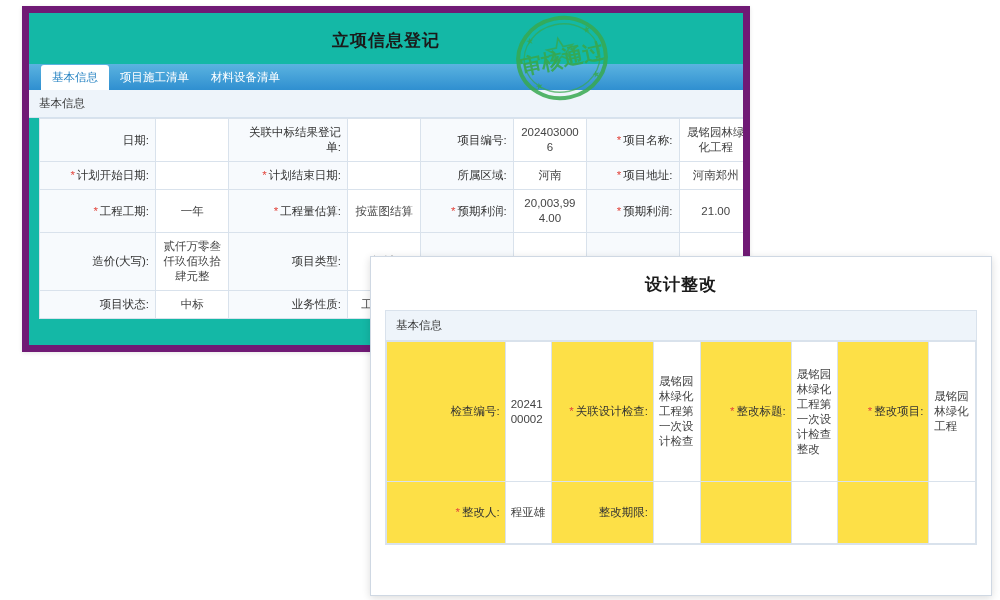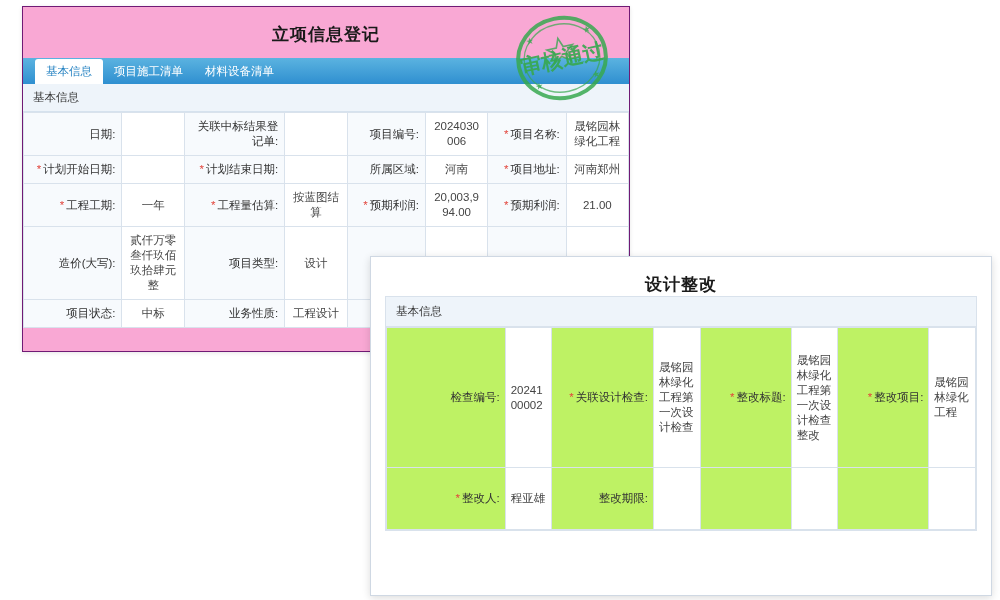--- a/index.html
+++ b/index.html
@@ -15,24 +15,24 @@
     position: relative;
     width: 1000px;
     height: 600px;
   }
 
   
   .win1 {
     position: absolute;
     left: 22px;
     top: 6px;
-    width: 608px;
+    width: 728px;
     height: 346px;
-    background: #f9a8d4;
-    border: 1px solid #701a75;
+    background: #14b8a6;
+    border: 7px solid #701a75;
     box-shadow: 0 1px 4px rgba(0,0,0,0.10);
     box-sizing: border-box;
     overflow: hidden;
   }
   .win1-title {
     text-align: center;
     font-size: 17px;
     font-weight: bold;
     color: #1a1a1a;
     padding-top: 16px;
@@ -67,20 +67,21 @@
     font-size: 11.5px;
     color: #333;
     padding: 6px 10px;
   }
   table.grid {
     width: 100%;
     border-collapse: collapse;
     table-layout: fixed;
     font-size: 11.5px;
     color: #333;
+    margin-left: 10px;
   }
   table.grid td {
     border: 1px solid #d9e2ec;
     padding: 6px 6px;
     vertical-align: middle;
     line-height: 15px;
     word-break: break-all;
   }
   .lbl {
     text-align: right;
@@ -109,20 +110,21 @@
     box-shadow: 0 2px 8px rgba(0,0,0,0.14);
     box-sizing: border-box;
     overflow: hidden;
   }
   .win2-title {
     text-align: center;
     font-size: 17px;
     font-weight: bold;
     color: #1a1a1a;
     padding-top: 16px;
+    padding-bottom: 14px;
     letter-spacing: 1px;
   }
   .win2-inner {
     margin: 0 14px;
     border: 1px solid #d9e2ec;
     box-sizing: border-box;
   }
   .win2-sect {
     background: #eef4fa;
     border-bottom: 1px solid #d9e2ec;
@@ -137,21 +139,21 @@
     font-size: 11.5px;
     color: #333;
   }
   table.grid2 td {
     border: 1px solid #d9e2ec;
     padding: 6px 5px;
     vertical-align: middle;
     line-height: 15px;
     word-break: break-all;
   }
-  table.grid2 td.lbl { text-align: right; background: #bef264; }
+  table.grid2 td.lbl { text-align: right; background: #fde047; }
   table.grid2 td.val { text-align: left; background: #ffffff; color:#444; }
 
   
   .stamp {
     position: absolute;
     left: 508px;
     top: 8px;
     width: 108px;
     height: 100px;
     pointer-events: none;

